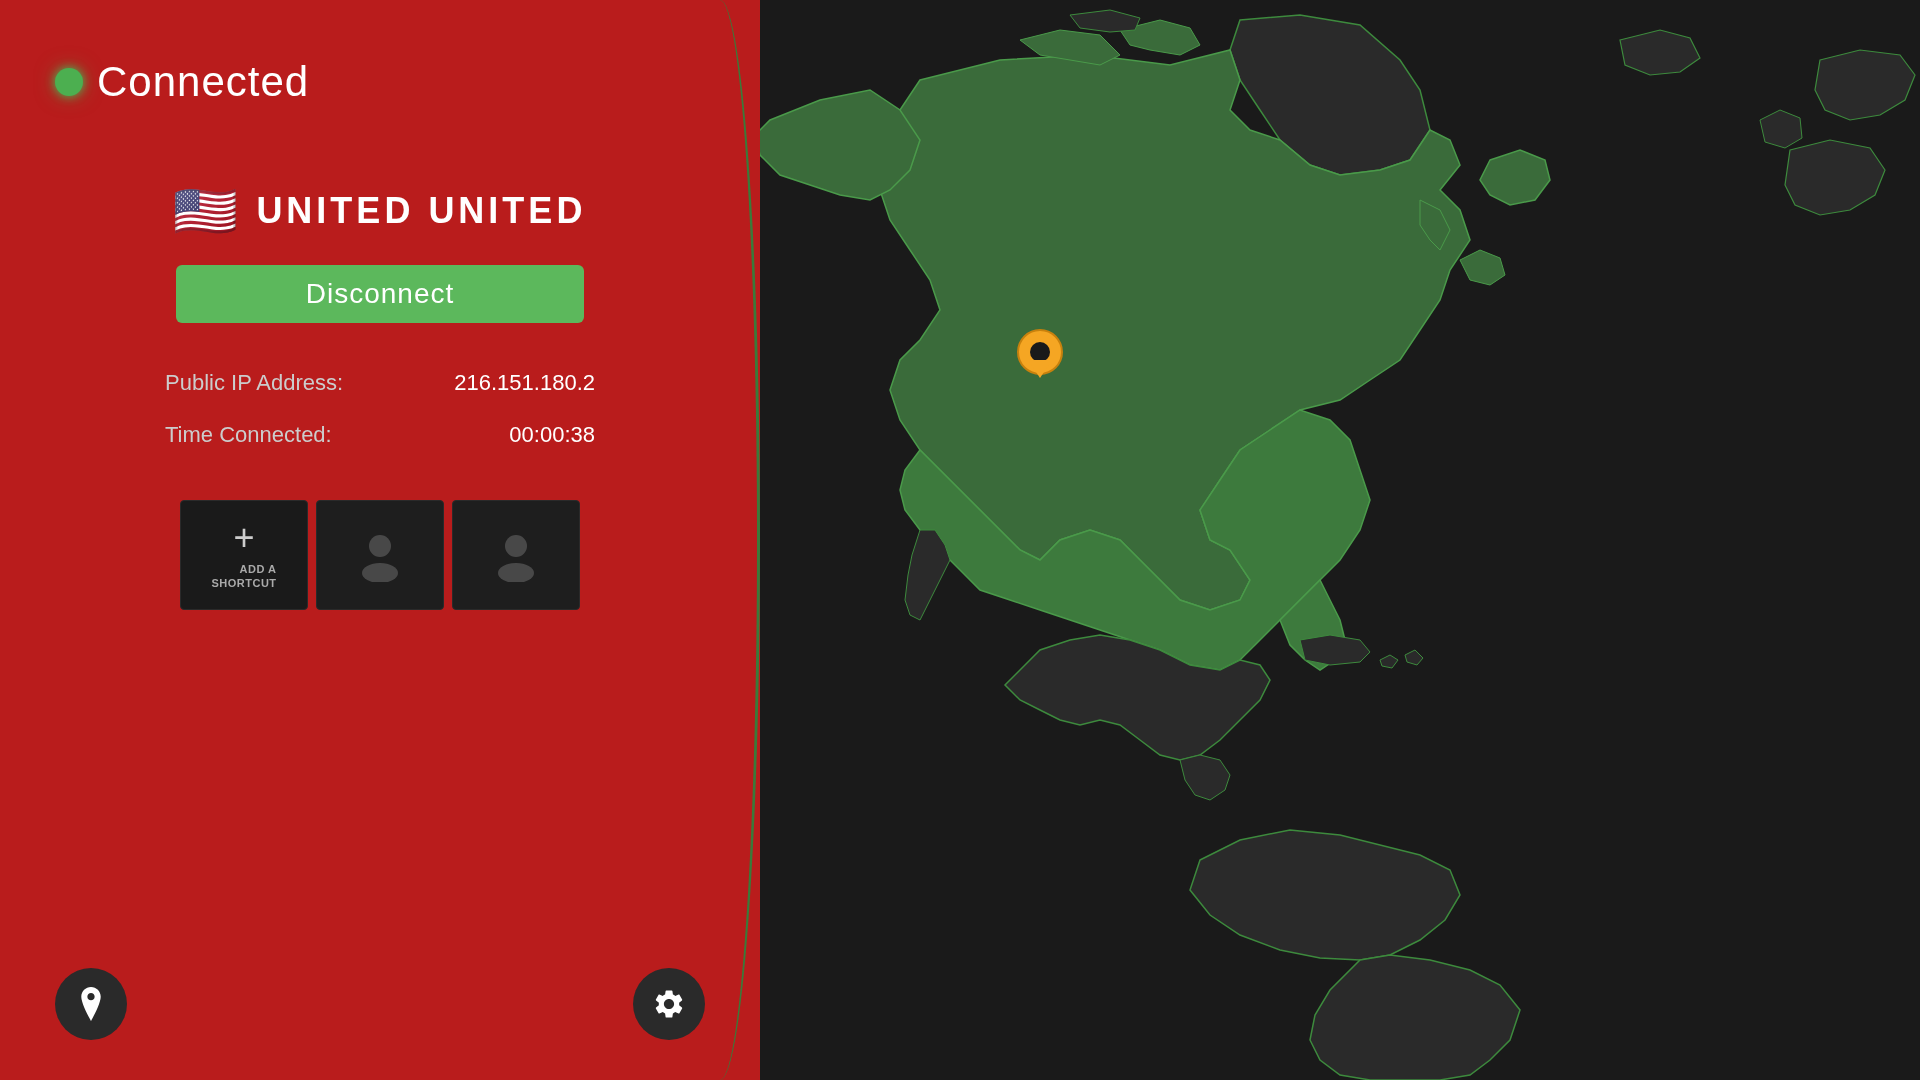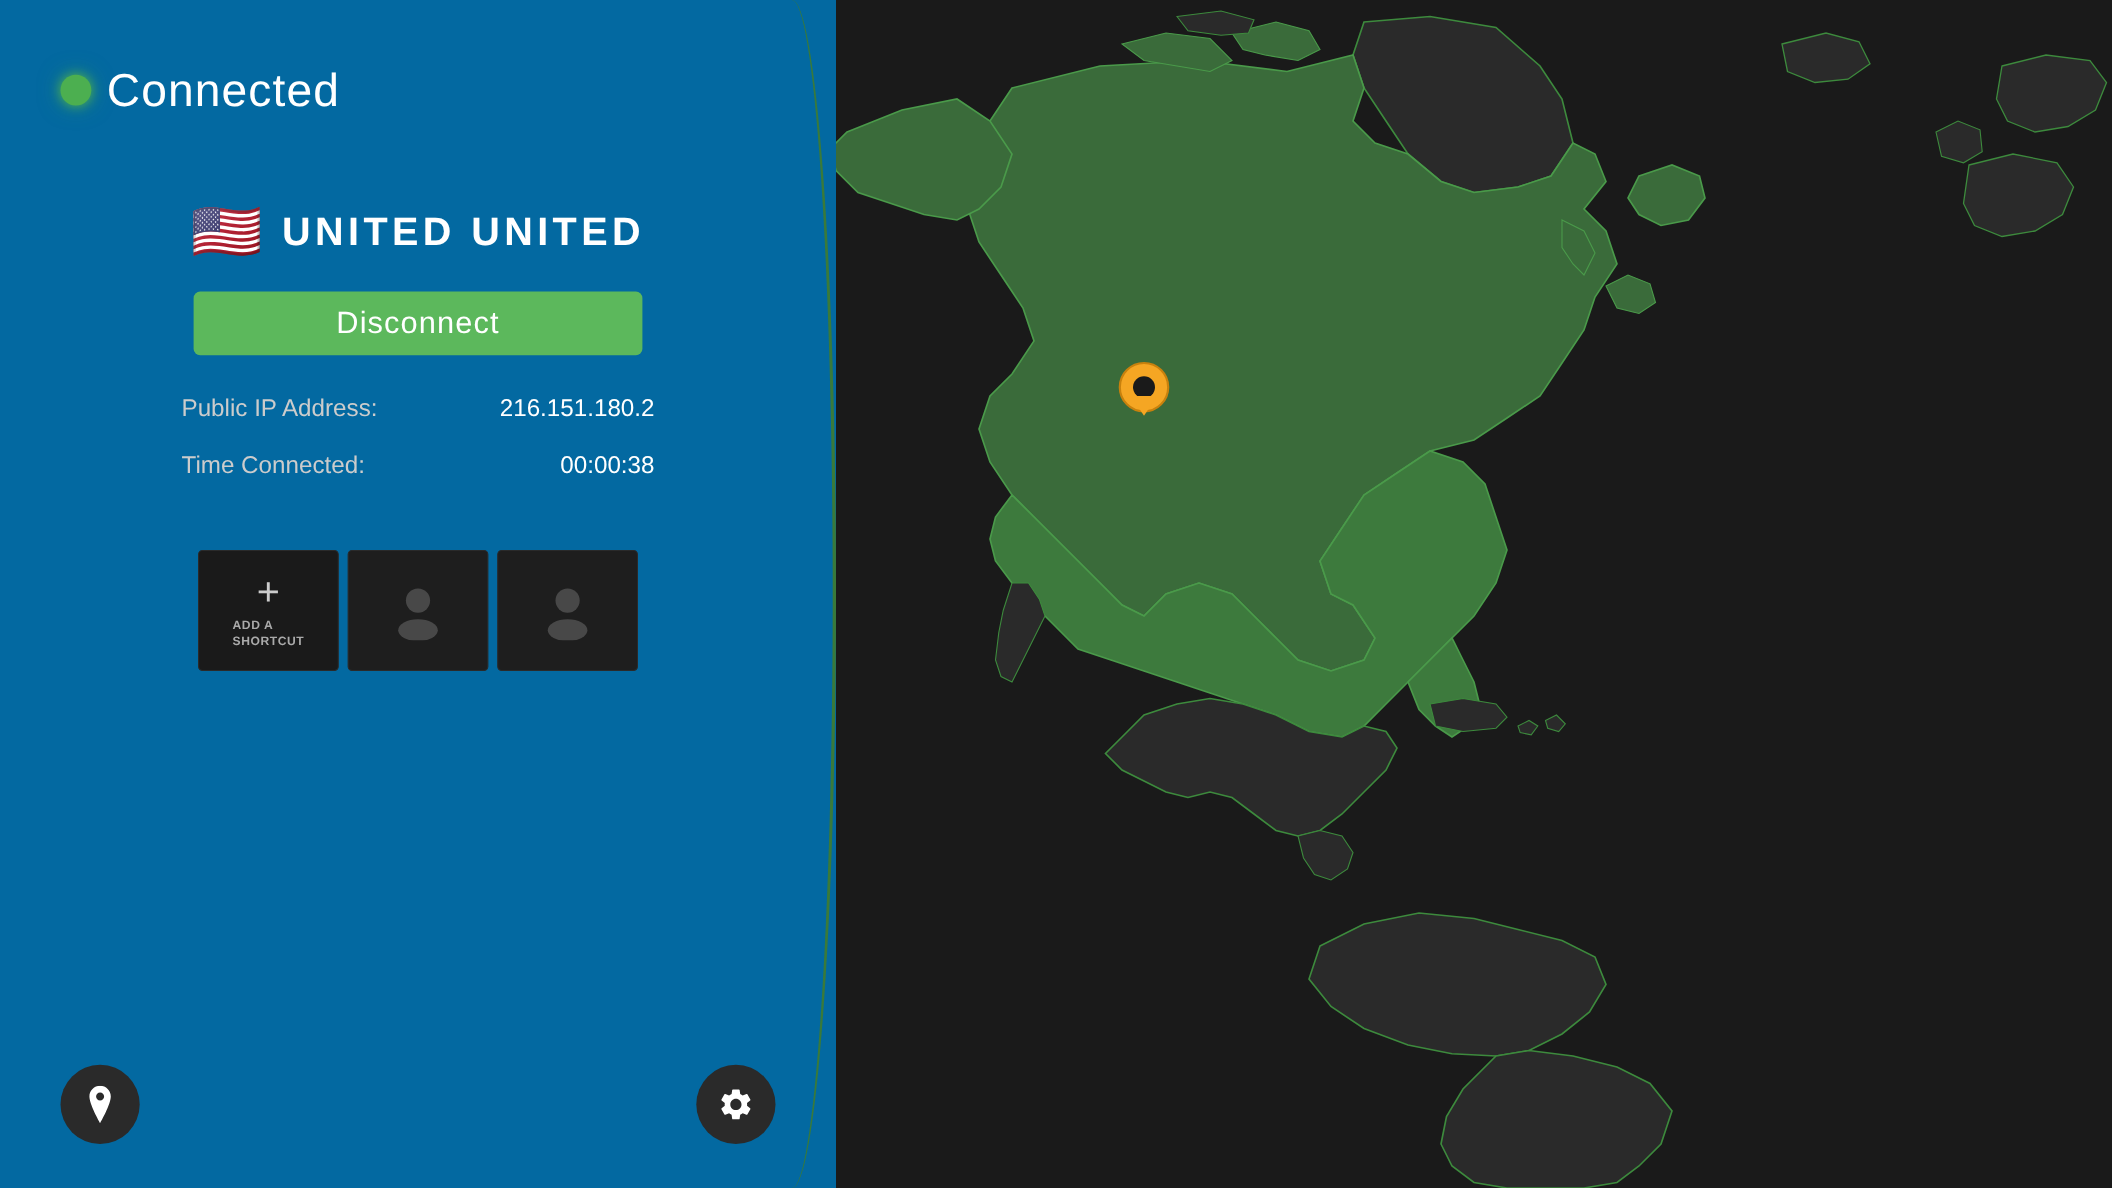--- a/index.html
+++ b/index.html
@@ -14,21 +14,21 @@
       color: #fff;
     }
 
     
     .left-panel {
       position: absolute;
       left: 0;
       top: 0;
       width: 760px;
       height: 1080px;
-      background: #0369a1;
+      background: #b91c1c;
       z-index: 2;
       text-decoration: underline;
     }
 
     
     .connected-status {
       position: absolute;
       top: 58px;
       left: 55px;
       display: flex;
@@ -93,21 +93,21 @@
       letter-spacing: 1px;
       cursor: pointer;
       display: flex;
       align-items: center;
       justify-content: center;
     }
 
     
     .info-section {
       position: absolute;
-      top: 358px;
+      top: 370px;
       left: 50%;
       transform: translateX(-50%);
       width: 430px;
     }
 
     .info-row {
       display: flex;
       justify-content: space-between;
       align-items: center;
       margin-bottom: 26px;
@@ -155,21 +155,21 @@
     .shortcut-plus {
       font-size: 36px;
       color: #cccccc;
       line-height: 1;
       margin-bottom: 6px;
     }
 
     .shortcut-label {
       font-size: 11px;
       color: #aaaaaa;
-      text-align: left;
+      text-align: right;
       line-height: 1.3;
       font-weight: 600;
       letter-spacing: 0.5px;
     }
 
     
     .profile-icon {
       width: 54px;
       height: 54px;
       opacity: 0.4;

